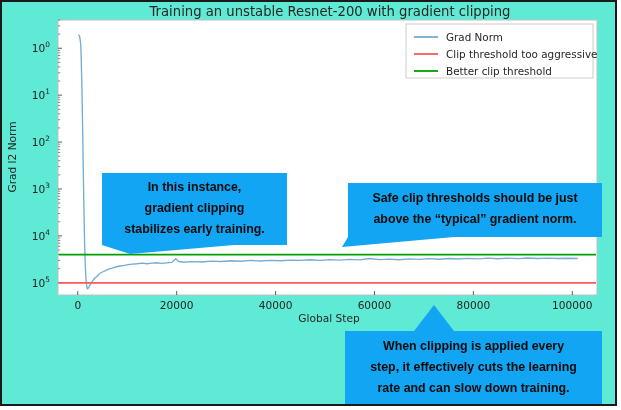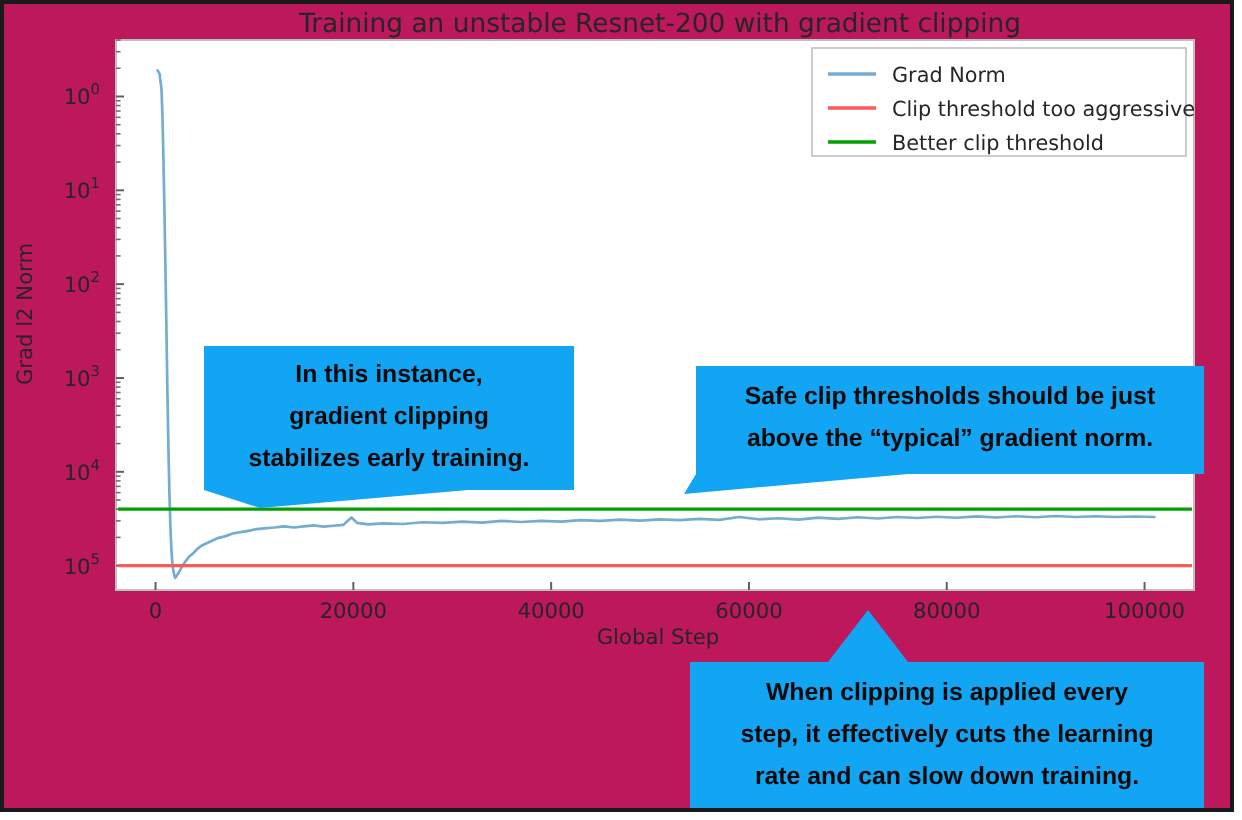--- a/index.html
+++ b/index.html
@@ -1,19 +1,19 @@
 <!DOCTYPE html>
 <html><head>
 <meta charset="utf-8">
 <style>
   html,body{margin:0;padding:0;background:#fff;}
   body{width:621px;height:410px;overflow:hidden;
        font-family:"DejaVu Sans","Liberation Sans",sans-serif;}
   #frame{position:relative;width:617px;height:406px;border:2px solid #1a1a1a;
-         background:#be185d;box-sizing:border-box;overflow:hidden;}
+         background:#5eead4;box-sizing:border-box;overflow:hidden;}
   svg{display:block;}
   .ttl{font-size:13.2px;fill:#262626;}
   .axlbl{font-size:10.6px;fill:#262626;}
   .tick{font-size:10.6px;fill:#262626;}
   .expb{font-size:10.6px;fill:#262626;}
   .expe{font-size:7.4px;fill:#262626;}
   .legtxt{font-size:10.4px;fill:#262626;}
   .callout-text{font-size:12.4px;font-weight:bold;fill:#0a0a0a;
                 font-family:"Liberation Sans",sans-serif;}
 </style>

